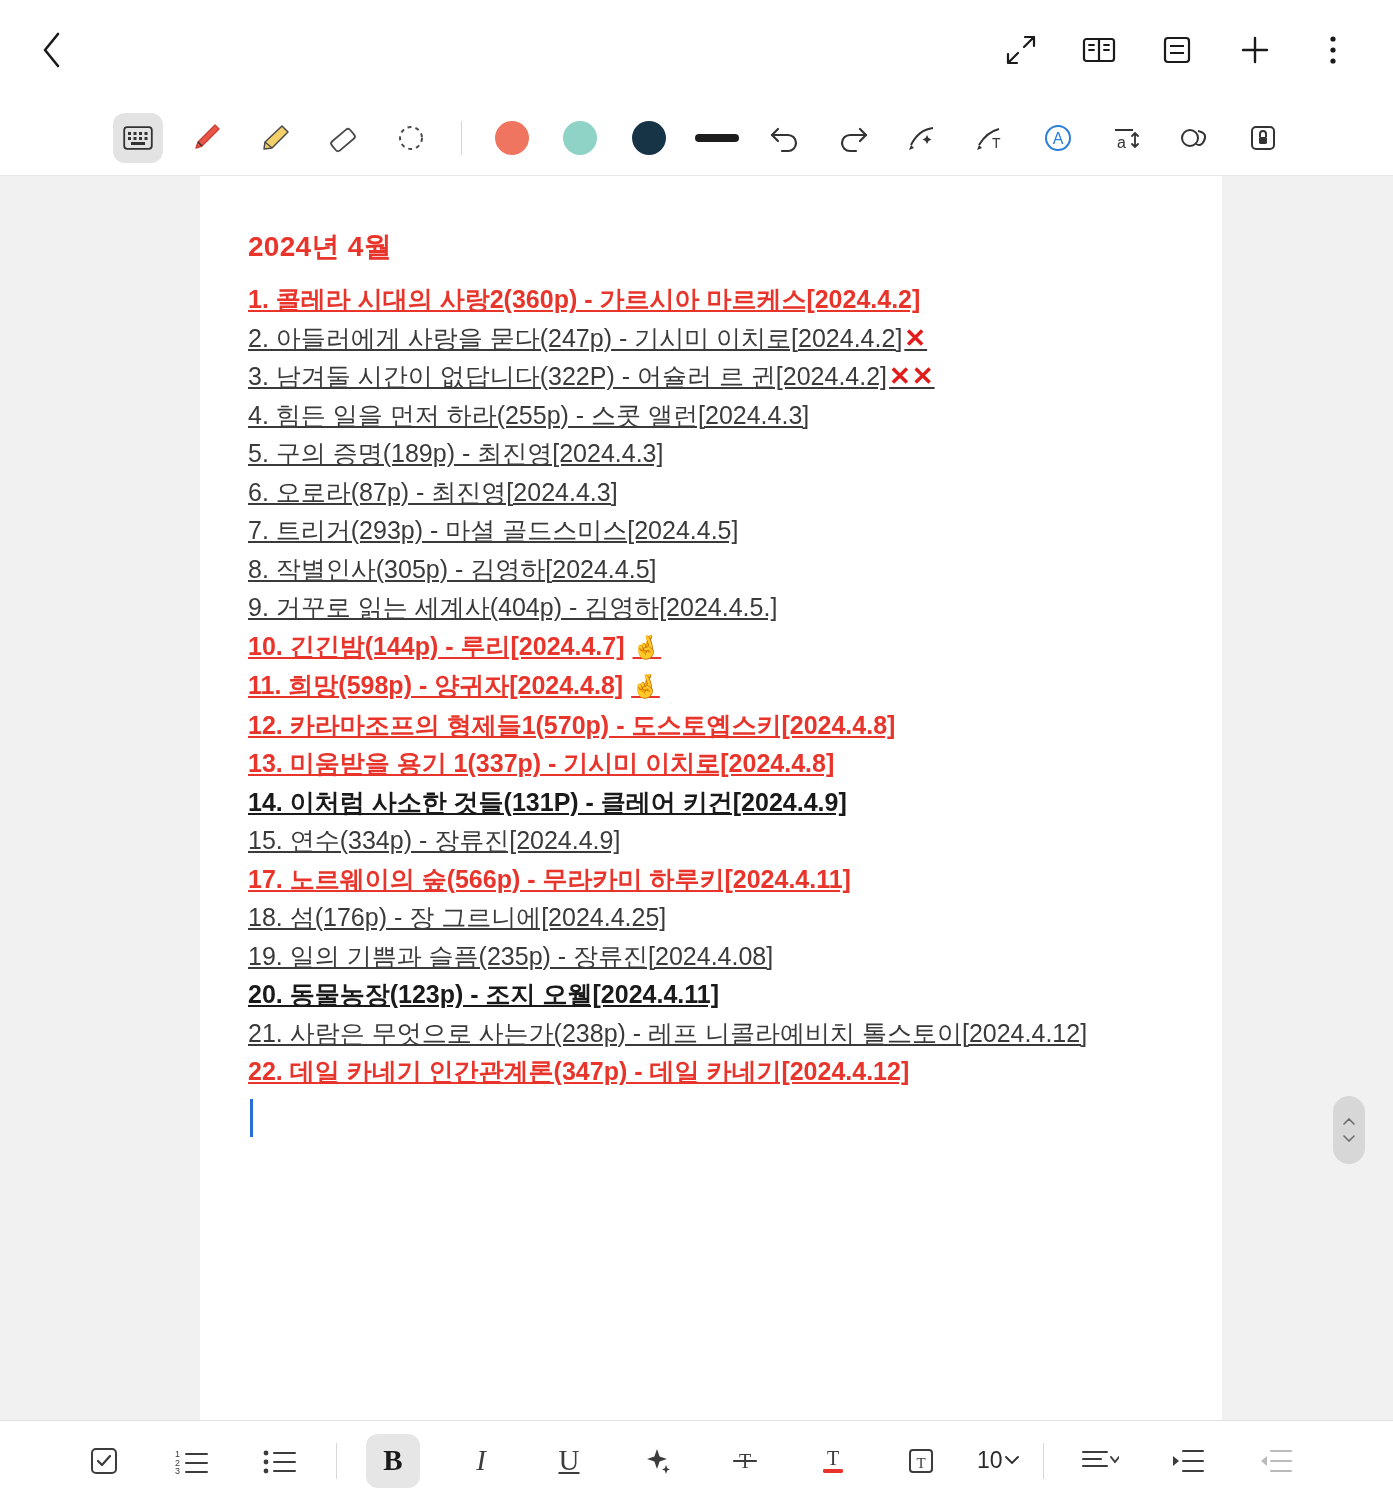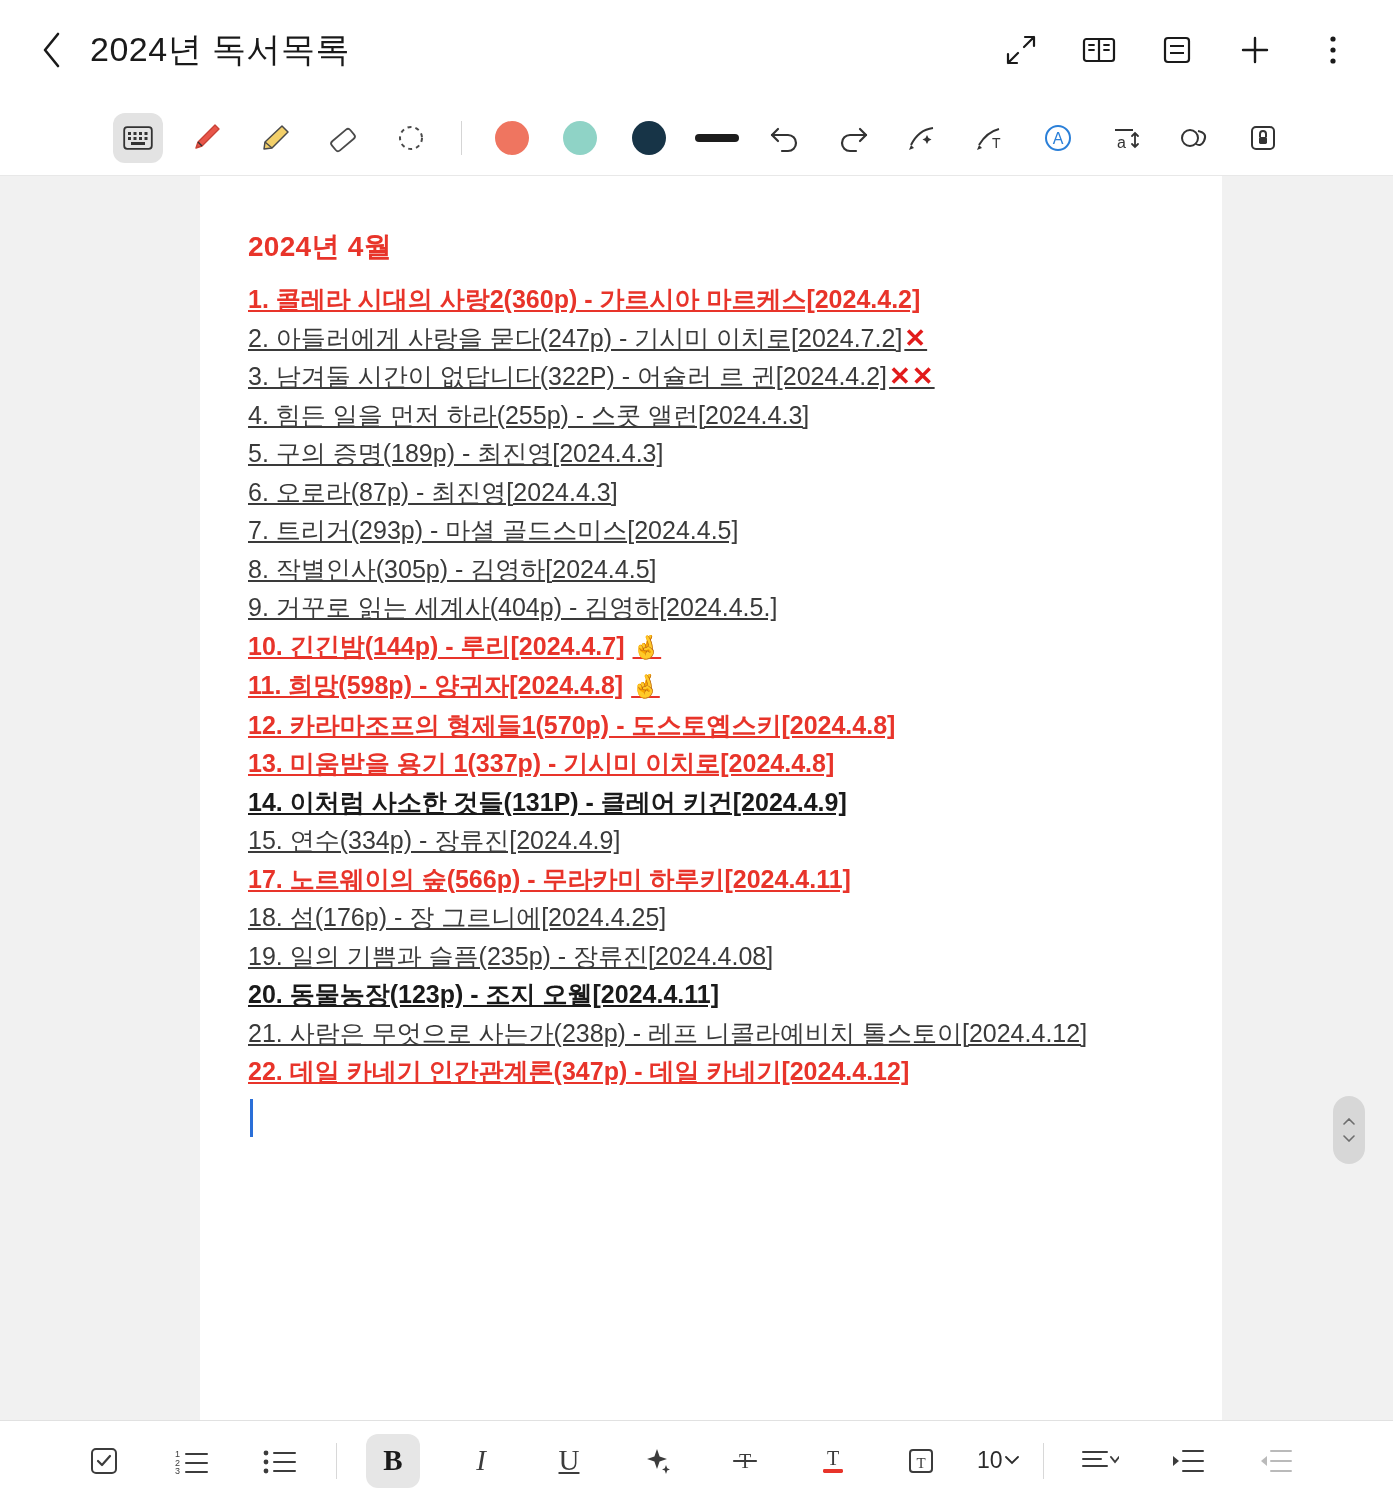--- a/index.html
+++ b/index.html
@@ -194,21 +194,20 @@
 </style>
 </head>
 <body>
 
 <div class="header">
   <div class="back-icon">
     <svg width="22" height="38" viewBox="0 0 22 38" fill="none">
         <path d="M18 3 L5 19 L18 35" stroke="#1a1a1a" stroke-width="2.6" stroke-linecap="round" stroke-linejoin="round"></path>
       </svg>
   </div>
-  <div class="doc-title">2024년 독서목록</div>
   <div class="header-spacer"></div>
   <div class="header-actions">
     <div class="hicon">
       <svg width="32" height="32" viewBox="0 0 32 32" fill="none">
         <path d="M29 3 L19 13 M29 3 L29 12 M29 3 L20 3" stroke="#1a1a1a" stroke-width="2.2" stroke-linecap="round"></path>
         <path d="M3 29 L13 19 M3 29 L3 20 M3 29 L12 29" stroke="#1a1a1a" stroke-width="2.2" stroke-linecap="round"></path>
       </svg>
     </div>
     <div class="hicon">
       <svg width="34" height="28" viewBox="0 0 34 28" fill="none">
@@ -347,21 +346,21 @@
     </svg>
   </div>
 </div>
 
 <div class="canvas-wrap">
   <div class="page">
     <div class="note">
       <div class="note-title">2024년 4월</div>
       <div id="note-lines">
           <div class="line red"><span>1. 콜레라 시대의 사랑2(360p) - 가르시아 마르케스[2024.4.2]</span></div>
-          <div class="line"><span>2. 아들러에게 사랑을 묻다(247p) - 기시미 이치로[2024.7.2]</span><span class="mark-x">✕</span></div>
+          <div class="line"><span>2. 아들러에게 사랑을 묻다(247p) - 기시미 이치로[2024.4.2]</span><span class="mark-x">✕</span></div>
           <div class="line"><span>3. 남겨둘 시간이 없답니다(322P) - 어슐러 르 귄[2024.4.2]</span><span class="mark-x">✕✕</span></div>
           <div class="line"><span>4. 힘든 일을 먼저 하라(255p) - 스콧 앨런[2024.4.3]</span></div>
           <div class="line"><span>5. 구의 증명(189p) - 최진영[2024.4.3]</span></div>
           <div class="line"><span>6. 오로라(87p) - 최진영[2024.4.3]</span></div>
           <div class="line"><span>7. 트리거(293p) - 마셜 골드스미스[2024.4.5]</span></div>
           <div class="line"><span>8. 작별인사(305p) - 김영하[2024.4.5]</span></div>
           <div class="line"><span>9. 거꾸로 읽는 세계사(404p) - 김영하[2024.4.5.]</span></div>
           <div class="line red"><span>10. 긴긴밤(144p) - 루리[2024.4.7]</span><span class="emoji">🤞</span></div>
           <div class="line red"><span>11. 희망(598p) - 양귀자[2024.4.8]</span><span class="emoji">🤞</span></div>
           <div class="line red"><span>12. 카라마조프의 형제들1(570p) - 도스토옙스키[2024.4.8]</span></div>

